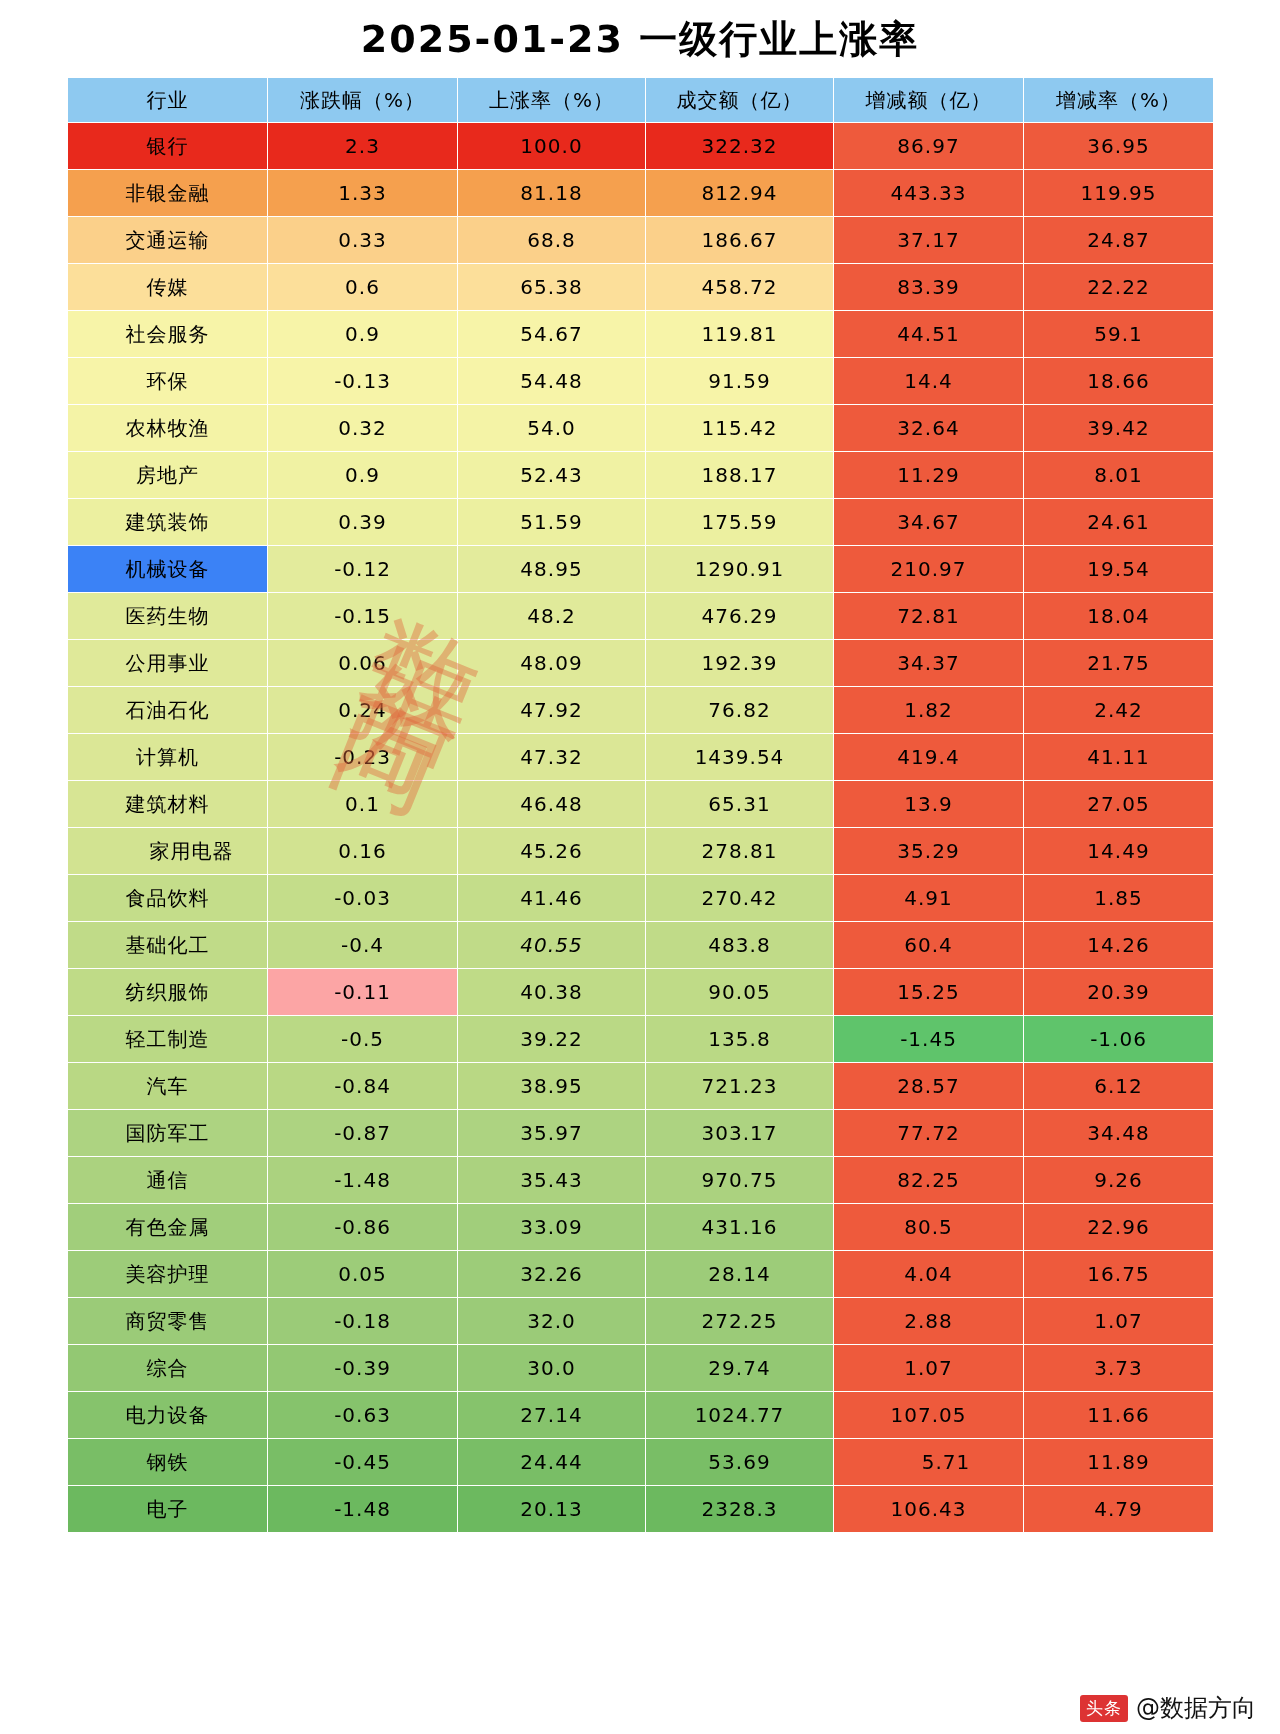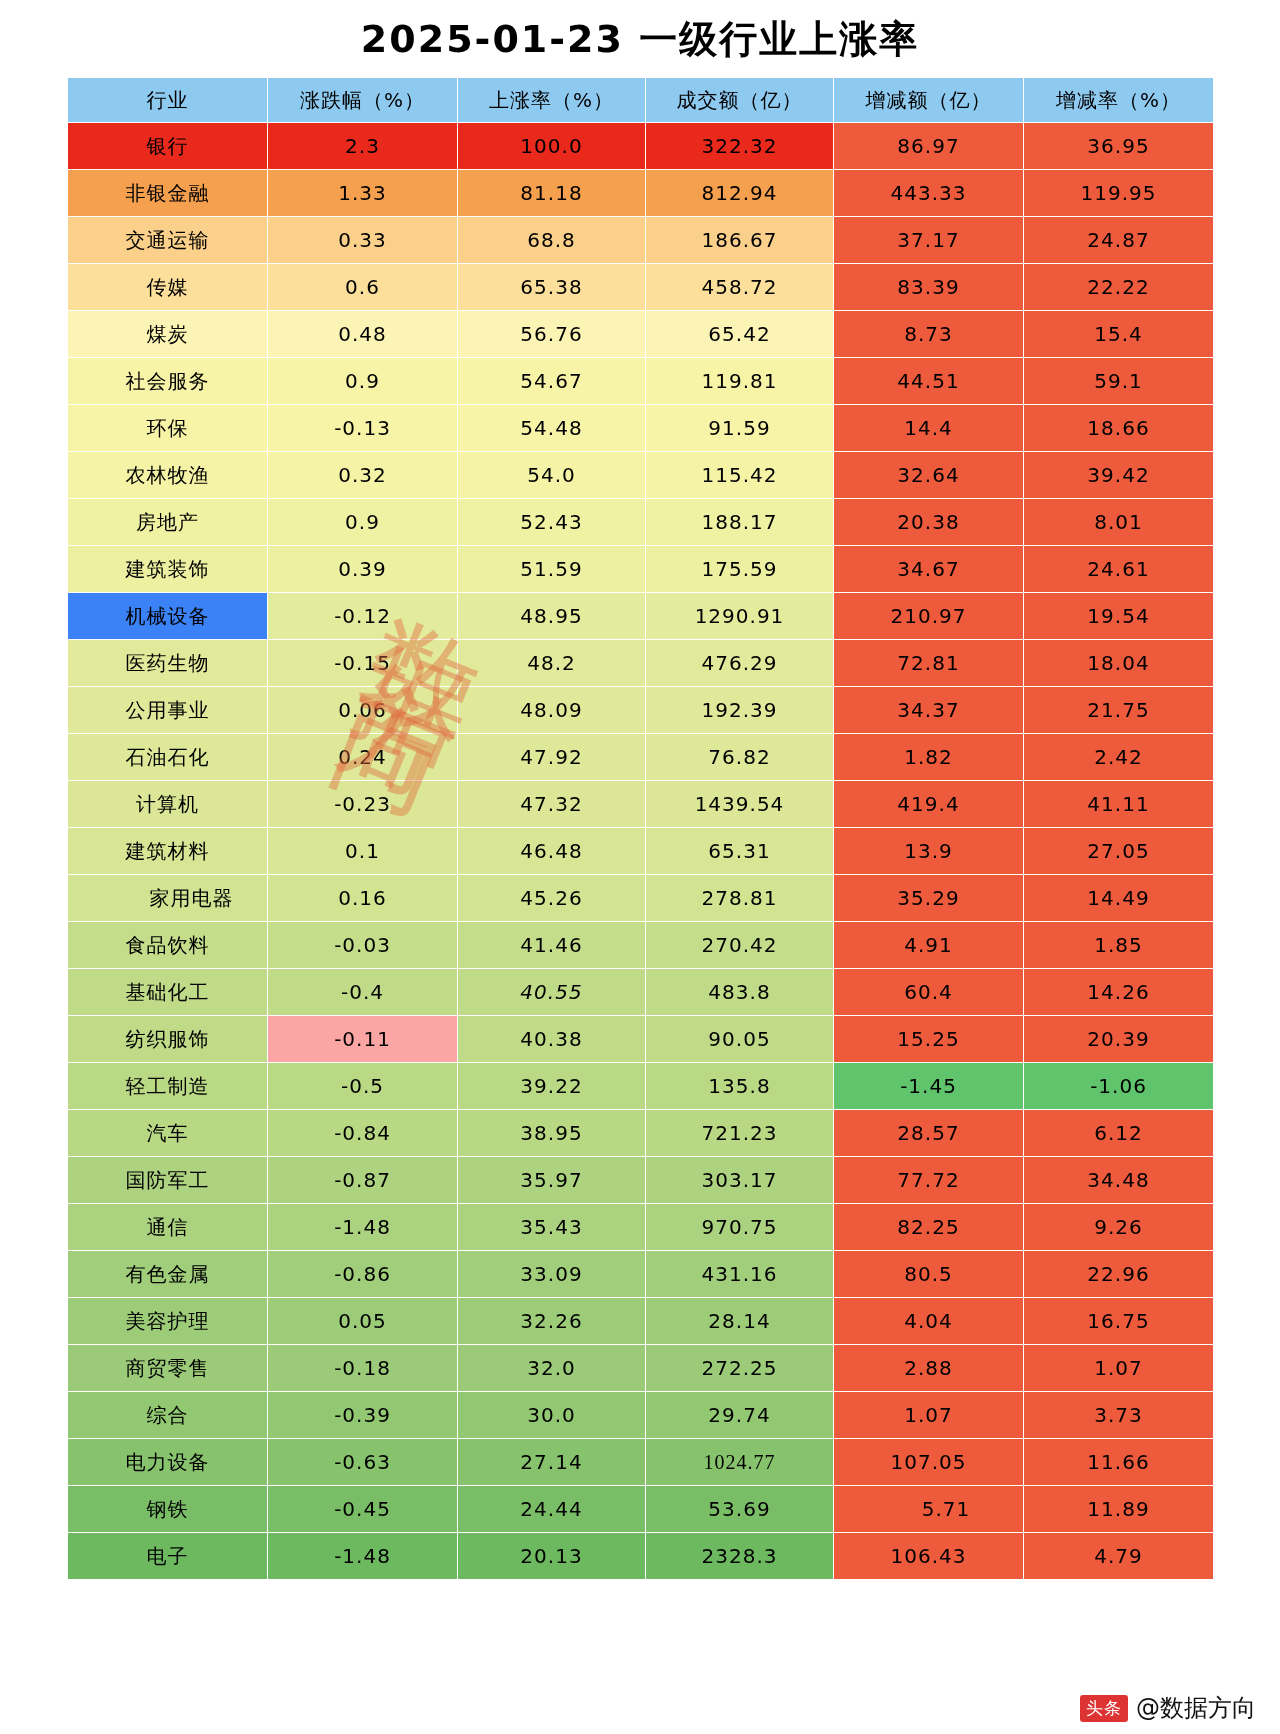--- a/index.html
+++ b/index.html
@@ -157,28 +157,20 @@
         </tr>
         <tr>
           <td style="background: rgb(252, 223, 154);">传媒</td>
           <td style="background: rgb(252, 223, 154);">0.6</td>
           <td style="background: rgb(252, 223, 154);">65.38</td>
           <td style="background: rgb(252, 223, 154);">458.72</td>
           <td style="background: rgb(238, 90, 60);">83.39</td>
           <td style="background: rgb(238, 90, 60);">22.22</td>
         </tr>
         <tr>
-          <td style="background: rgb(251, 244, 180);">煤炭</td>
-          <td style="background: rgb(251, 244, 180);">0.48</td>
-          <td style="background: rgb(251, 244, 180);">56.76</td>
-          <td style="background: rgb(251, 244, 180);">65.42</td>
-          <td style="background: rgb(238, 90, 60);">8.73</td>
-          <td style="background: rgb(238, 90, 60);">15.4</td>
-        </tr>
-        <tr>
           <td style="background: rgb(247, 244, 168);">社会服务</td>
           <td style="background: rgb(247, 244, 168);">0.9</td>
           <td style="background: rgb(247, 244, 168);">54.67</td>
           <td style="background: rgb(247, 244, 168);">119.81</td>
           <td style="background: rgb(238, 90, 60);">44.51</td>
           <td style="background: rgb(238, 90, 60);">59.1</td>
         </tr>
         <tr>
           <td style="background: rgb(247, 244, 168);">环保</td>
           <td style="background: rgb(247, 244, 168);">-0.13</td>
@@ -193,21 +185,21 @@
           <td style="background: rgb(244, 243, 166);">54.0</td>
           <td style="background: rgb(244, 243, 166);">115.42</td>
           <td style="background: rgb(238, 90, 60);">32.64</td>
           <td style="background: rgb(238, 90, 60);">39.42</td>
         </tr>
         <tr>
           <td style="background: rgb(240, 242, 163);">房地产</td>
           <td style="background: rgb(240, 242, 163);">0.9</td>
           <td style="background: rgb(240, 242, 163);">52.43</td>
           <td style="background: rgb(240, 242, 163);">188.17</td>
-          <td style="background: rgb(238, 90, 60);">20.38</td>
+          <td style="background: rgb(238, 90, 60);">11.29</td>
           <td style="background: rgb(238, 90, 60);">8.01</td>
         </tr>
         <tr>
           <td style="background: rgb(236, 240, 160);">建筑装饰</td>
           <td style="background: rgb(236, 240, 160);">0.39</td>
           <td style="background: rgb(236, 240, 160);">51.59</td>
           <td style="background: rgb(236, 240, 160);">175.59</td>
           <td style="background: rgb(238, 90, 60);">34.67</td>
           <td style="background: rgb(238, 90, 60);">24.61</td>
         </tr>
@@ -352,21 +344,21 @@
           <td style="background: rgb(147, 200, 115);">-0.39</td>
           <td style="background: rgb(147, 200, 115);">30.0</td>
           <td style="background: rgb(147, 200, 115);">29.74</td>
           <td style="background: rgb(238, 90, 60);">1.07</td>
           <td style="background: rgb(238, 90, 60);">3.73</td>
         </tr>
         <tr>
           <td style="background: rgb(134, 195, 108);">电力设备</td>
           <td style="background: rgb(134, 195, 108);">-0.63</td>
           <td style="background: rgb(134, 195, 108);">27.14</td>
-          <td style="background: rgb(134, 195, 108); font-family: Liberation Serif, serif;">1024.77</td>
+          <td style="background: rgb(134, 195, 108);">1024.77</td>
           <td style="background: rgb(238, 90, 60);">107.05</td>
           <td style="background: rgb(238, 90, 60);">11.66</td>
         </tr>
         <tr>
           <td style="background: rgb(121, 190, 102);">钢铁</td>
           <td style="background: rgb(121, 190, 102);">-0.45</td>
           <td style="background: rgb(121, 190, 102);">24.44</td>
           <td style="background: rgb(121, 190, 102);">53.69</td>
           <td style="background: rgb(238, 90, 60); padding-left: 35px;">5.71</td>
           <td style="background: rgb(238, 90, 60);">11.89</td>

